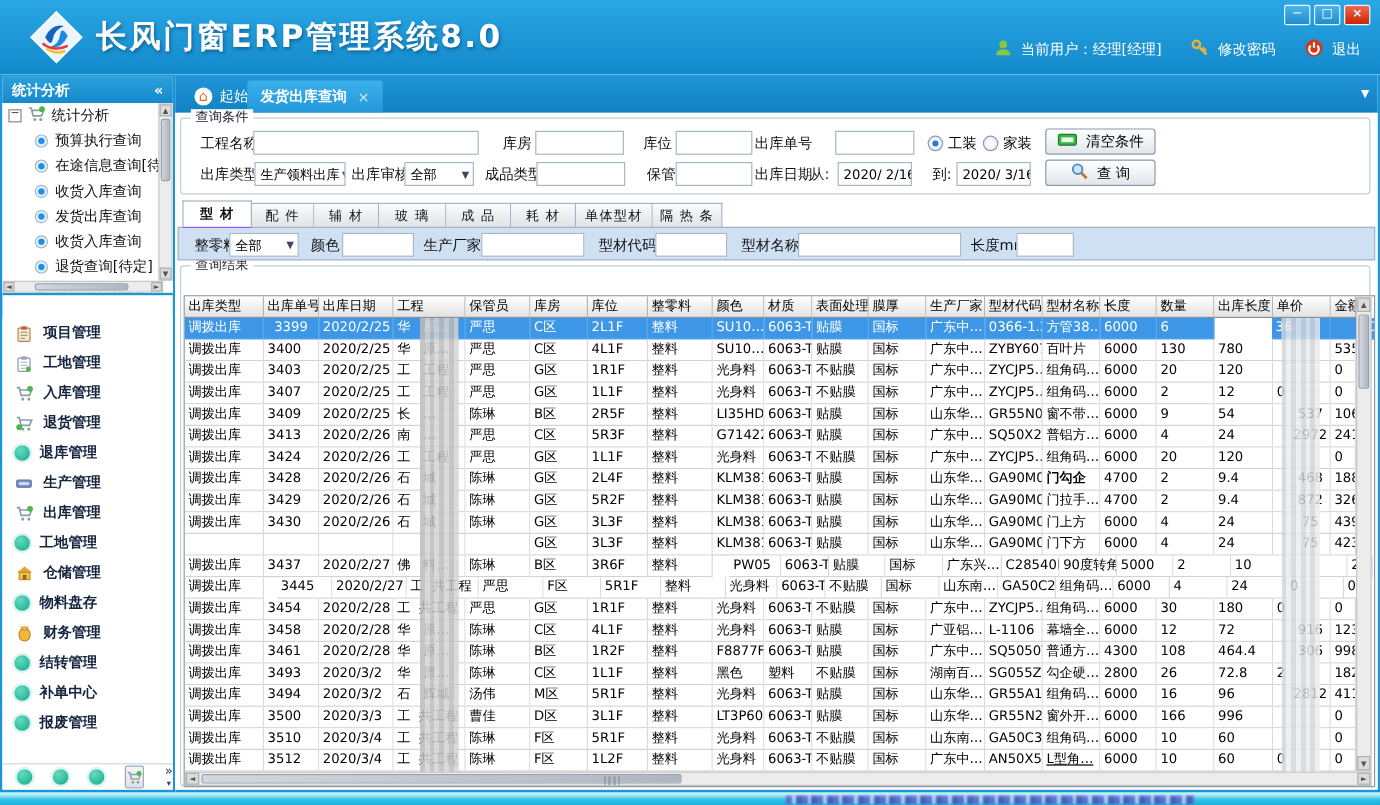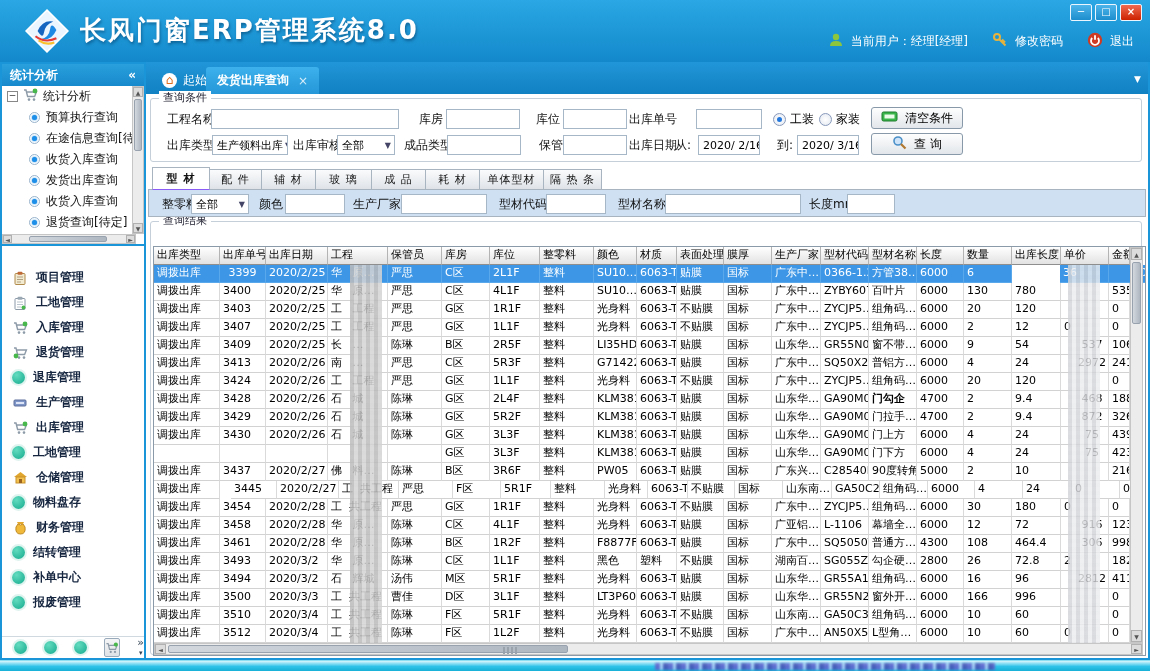--- a/index.html
+++ b/index.html
@@ -723,21 +723,21 @@
             </div>
             <div class="tr">
               <div class="td" style="width: 66px;">调拨出库</div>
               <div class="td" style="width: 46px;">3437</div>
               <div class="td" style="width: 62px;">2020/2/27</div>
               <div class="td" style="width: 60px;">佛&nbsp;&nbsp;&nbsp;料…</div>
               <div class="td" style="width: 54px;">陈琳</div>
               <div class="td" style="width: 48px;">B区</div>
               <div class="td" style="width: 50px;">3R6F</div>
               <div class="td" style="width: 54px;">整料</div>
-              <div class="td" style="width: 43px;">PW05</div>
+              <div class="td" style="width: 43px; margin-left: 14px;">PW05</div>
               <div class="td" style="width: 40px;">6063-T5</div>
               <div class="td" style="width: 47px;">贴膜</div>
               <div class="td" style="width: 48px;">国标</div>
               <div class="td" style="width: 49px;">广东兴…</div>
               <div class="td" style="width: 48px;">C28540B</div>
               <div class="td" style="width: 48px;">90度转角</div>
               <div class="td" style="width: 47px;">5000</div>
               <div class="td" style="width: 48px;">2</div>
               <div class="td" style="width: 49px;">10</div>
               <div class="td" style="width: 48px;"></div>
@@ -927,21 +927,21 @@
               <div class="td" style="width: 54px;">陈琳</div>
               <div class="td" style="width: 48px;">F区</div>
               <div class="td" style="width: 50px;">1L2F</div>
               <div class="td" style="width: 54px;">整料</div>
               <div class="td" style="width: 43px;">光身料</div>
               <div class="td" style="width: 40px;">6063-T5</div>
               <div class="td" style="width: 47px;">不贴膜</div>
               <div class="td" style="width: 48px;">国标</div>
               <div class="td" style="width: 49px;">广东中…</div>
               <div class="td" style="width: 48px;">AN50X50X2</div>
-              <div class="td" style="width: 48px;">L型角…</div>
+              <div class="td" style="width: 48px; text-decoration: underline;">L型角…</div>
               <div class="td" style="width: 47px;">6000</div>
               <div class="td" style="width: 48px;">10</div>
               <div class="td" style="width: 49px;">60</div>
               <div class="td" style="width: 48px;">0</div>
               <div class="td" style="width: 21px;">0</div>
             </div>
           </div>
         <div class="stripe" style="left:196px;width:32px;"></div>
         <div class="stripe light" style="left:914px;width:32px;"></div>
         <div class="sb" style="left:976px;top:0;width:13px;height:396px;">

